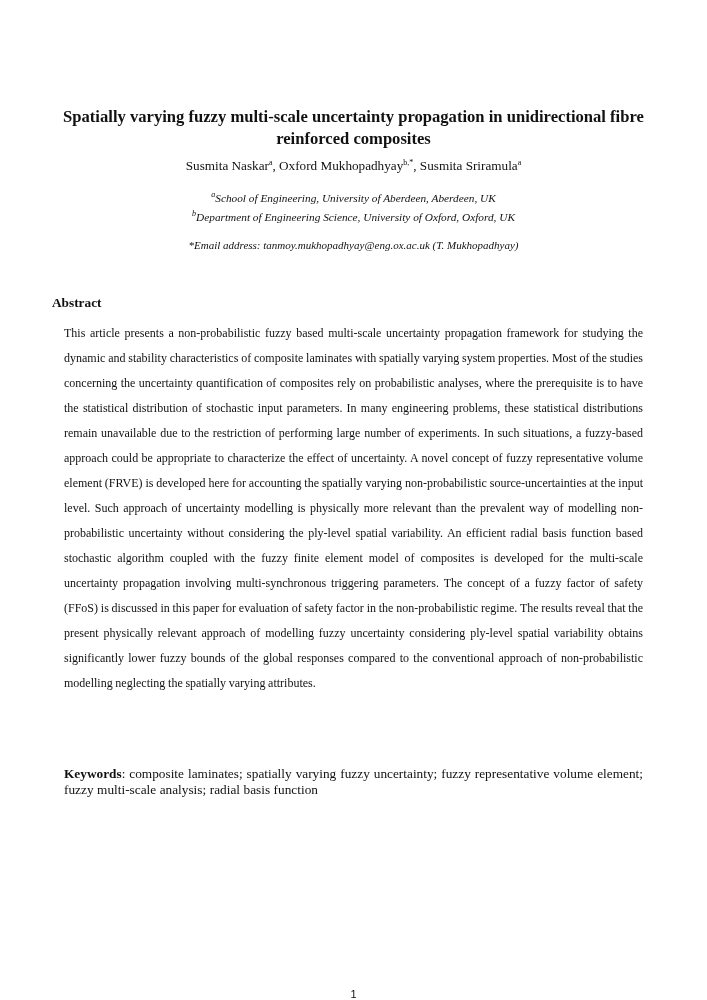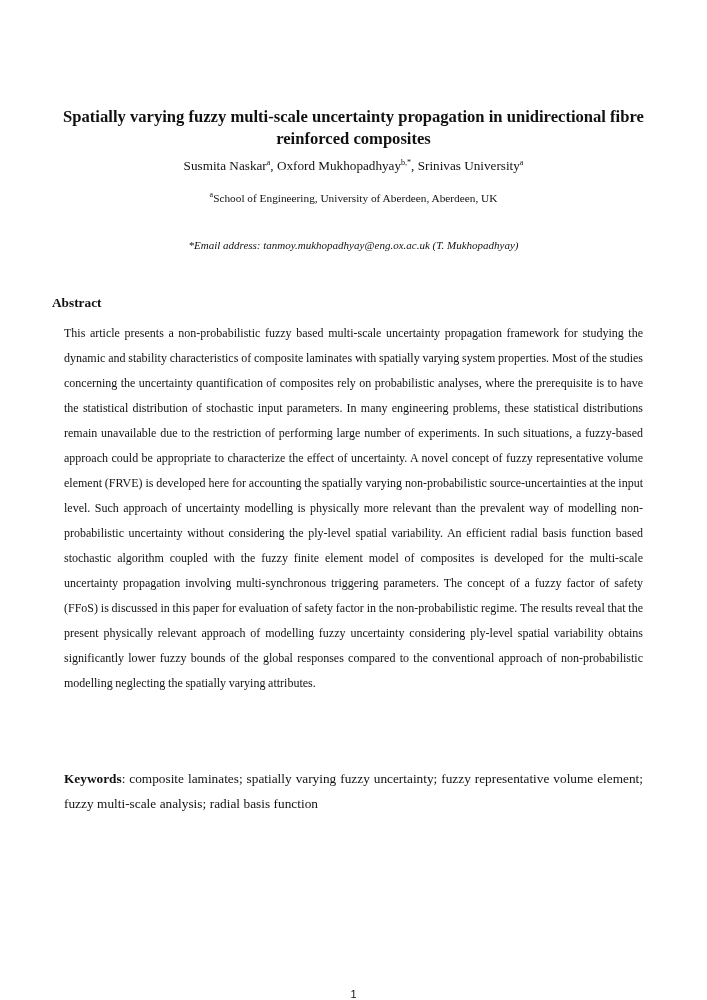--- a/index.html
+++ b/index.html
@@ -40,20 +40,21 @@
   }
   .authors sup, .aff sup {
     font-size: 8px;
     vertical-align: super;
     line-height: 0;
   }
   .aff {
     position: absolute;
     left: 60px; width: 587px;
     text-align: center;
+    font-style: italic;
     font-size: 11.3px;
     line-height: 14px;
   }
   .aff1 { top: 164px; }
   .aff2 { top: 183px; }
   .email {
     position: absolute;
     left: 60px; width: 587px;
     top: 211px;
     text-align: center;
@@ -78,21 +79,21 @@
     line-height: 25px;
     text-align: justify;
     word-spacing: -0.3px;
   }
   .keywords {
     position: absolute;
     left: 64px;
     width: 579px;
     top: 739px;
     font-size: 13.3px;
-    line-height: 25px;
+    line-height: 16px;
     text-align: justify;
     word-spacing: 0.2px;
   }
   .keywords .kw-label { font-weight: bold; }
   .page-number {
     position: absolute;
     left: 0; width: 707px;
     top: 960px;
     text-align: center;
     font-family: "Liberation Sans", "DejaVu Sans", sans-serif;
@@ -101,25 +102,28 @@
   }
 </style>
 </head>
 <body>
 
 <div class="page">
 
   <div class="title">Spatially varying fuzzy multi-scale uncertainty propagation in unidirectional fibre reinforced composites</div>
 
   <div class="authors">
-    <span>Susmita Naskar</span><sup>a</sup><span>, </span><span>Oxford Mukhopadhyay</span><sup>b,*</sup><span>, </span><span>Srinivas University</span><sup>a</sup>
+    <span>Susmita Naskar</span><sup>a</sup><span>, </span><span>Oxford Mukhopadhyay</span><sup>b,*</sup><span>, </span><span>Susmita Sriramula</span><sup>a</sup>
   </div>
 
   <div class="aff aff1">
     <sup>a</sup><span>School of Engineering, University of Aberdeen, Aberdeen, UK</span>
+  </div>
+  <div class="aff aff2">
+    <sup>b</sup><span>Department of Engineering Science, University of Oxford, Oxford, UK</span>
   </div>
 
   <div class="email">*Email address: tanmoy.mukhopadhyay@eng.ox.ac.uk (T. Mukhopadhyay)</div>
 
   <div class="abstract-heading">Abstract</div>
 
   <div class="abstract-body">This article presents a non-probabilistic fuzzy based multi-scale uncertainty propagation framework for studying the dynamic and stability characteristics of composite laminates with spatially varying system properties. Most of the studies concerning the uncertainty quantification of composites rely on probabilistic analyses, where the prerequisite is to have the statistical distribution of stochastic input parameters. In many engineering problems, these statistical distributions remain unavailable due to the restriction of performing large number of experiments. In such situations, a fuzzy-based approach could be appropriate to characterize the effect of uncertainty. A novel concept of fuzzy representative volume element (FRVE) is developed here for accounting the spatially varying non-probabilistic source-uncertainties at the input level. Such approach of uncertainty modelling is physically more relevant than the prevalent way of modelling non-probabilistic uncertainty without considering the ply-level spatial variability. An efficient radial basis function based stochastic algorithm coupled with the fuzzy finite element model of composites is developed for the multi-scale uncertainty propagation involving multi-synchronous triggering parameters. The concept of a fuzzy factor of safety (FFoS) is discussed in this paper for evaluation of safety factor in the non-probabilistic regime. The results reveal that the present physically relevant approach of modelling fuzzy uncertainty considering ply-level spatial variability obtains significantly lower fuzzy bounds of the global responses compared to the conventional approach of non-probabilistic modelling neglecting the spatially varying attributes.</div>
 
   <div class="keywords">
     <span class="kw-label">Keywords</span><span>: composite laminates; spatially varying fuzzy uncertainty; fuzzy representative volume element; fuzzy multi-scale analysis; radial basis function</span>

